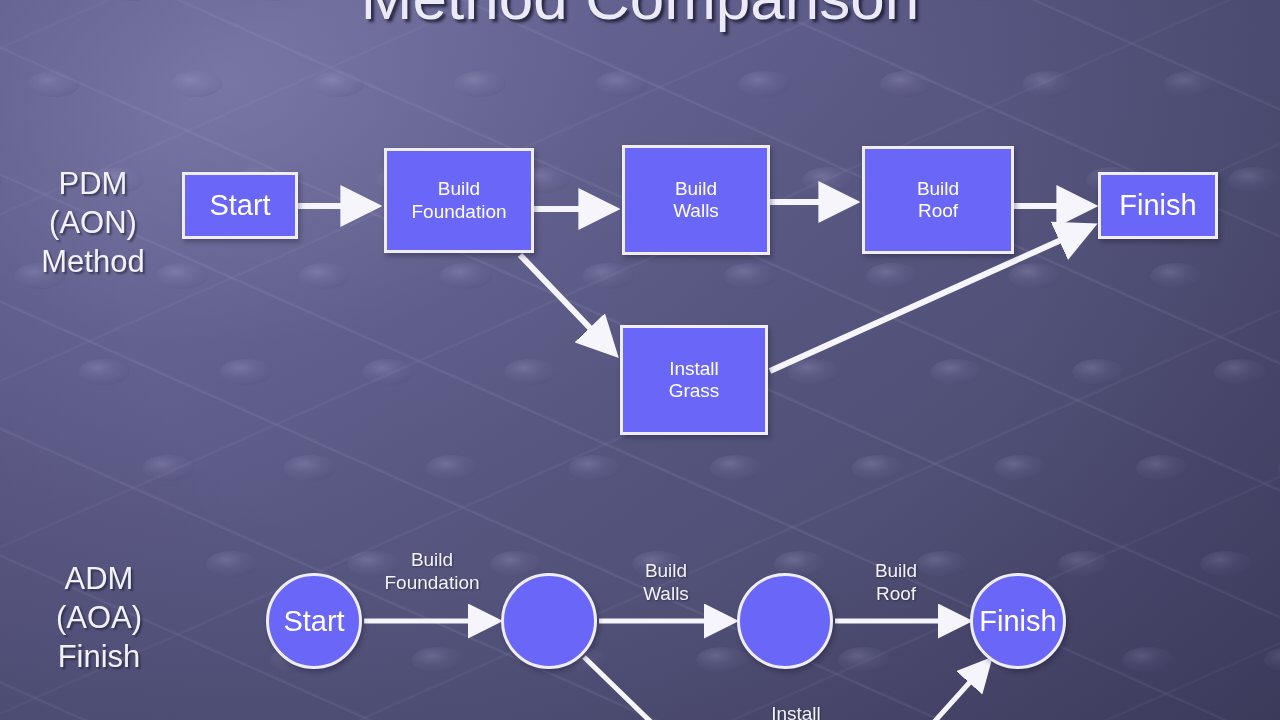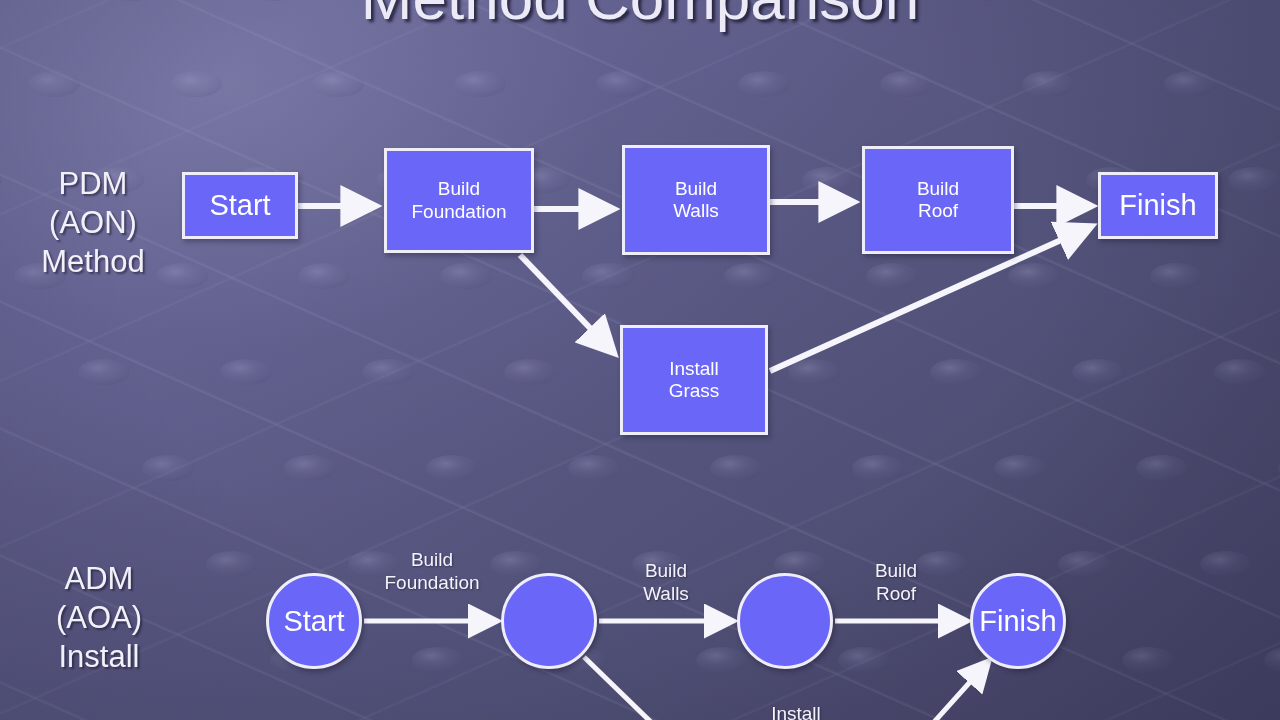--- a/index.html
+++ b/index.html
@@ -289,21 +289,21 @@
       <line x1="900" y1="760" x2="988" y2="662"></line>
     </g>
   </svg>
 
   <div class="method-label" id="pdm-label">PDM
 (AON)
 Method</div>
 
   <div class="method-label" id="adm-label">ADM
 (AOA)
-Install</div>
+Finish</div>
 
   <div id="pdm-nodes">
       <div class="node-box big" style="left: 182px; top: 172px; width: 116px; height: 67px;">Start</div>
       <div class="node-box small" style="left: 384px; top: 148px; width: 150px; height: 105px;">Build
 Foundation</div>
       <div class="node-box small" style="left: 622px; top: 145px; width: 148px; height: 110px;">Build
 Walls</div>
       <div class="node-box small" style="left: 862px; top: 146px; width: 152px; height: 108px;">Build
 Roof</div>
       <div class="node-box big" style="left: 1098px; top: 172px; width: 120px; height: 67px;">Finish</div>

